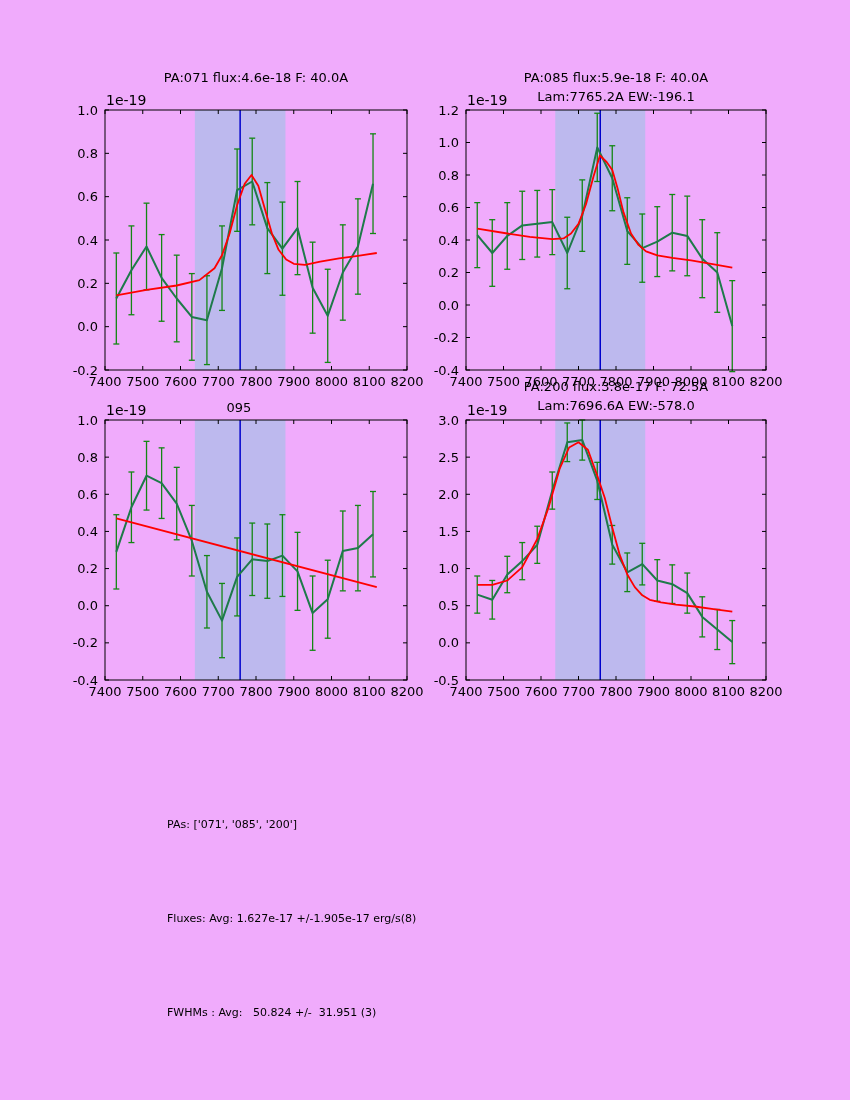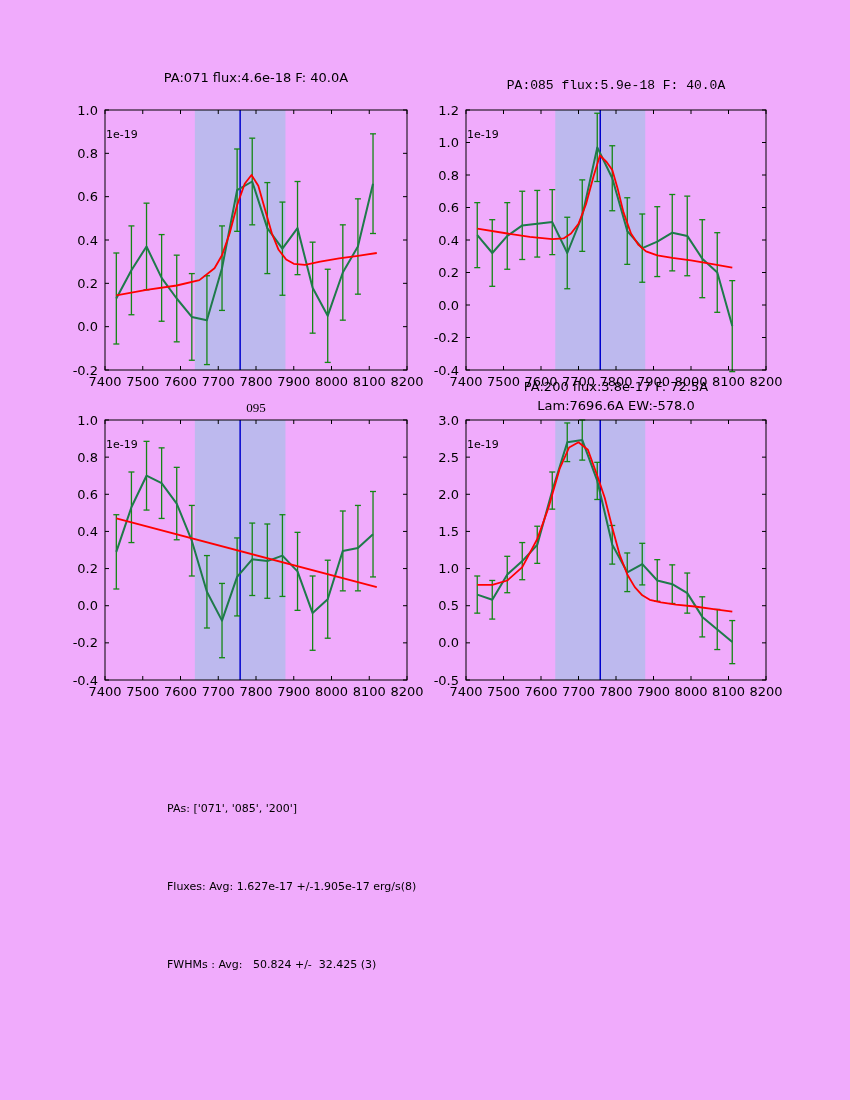--- a/index.html
+++ b/index.html
@@ -1,36 +1,37 @@
 <!DOCTYPE html>
 <html><head>
 <meta charset="utf-8">
 <style>
   html,body{margin:0;padding:0;background:#ffffff;}
   #page{position:relative;width:850px;height:1100px;background:#f0abfc;overflow:hidden;
         font-family:"DejaVu Sans","Liberation Sans",sans-serif;color:#000;}
   .chart{position:absolute;}
   .chart svg{display:block;overflow:visible;}
   .title{position:absolute;text-align:center;font-size:13px;line-height:19px;color:#000;}
-  .offset{position:absolute;font-size:11px;color:#000;margin-top:36px;}
+  .offset{position:absolute;font-size:14px;color:#000;}
   #summary{position:absolute;left:167px;top:744px;font-size:11px;line-height:26px;white-space:pre;}
-  .sline{height:26px;}
+  .sline{height:26px;margin-top:16px;}
 </style>
 </head>
 <body>
 
 <div id="page">
 
   <div class="title" style="left:105px;top:68px;width:302px;">
     <div>PA:071 flux:4.6e-18 F: 40.0A</div>
   </div>
-  <div class="title" style="left:466px;top:76px;width:300px;font-family:Liberation Mono, monospace;">
+  <div class="title" style="left:466px;top:68px;width:300px;">
     <div>PA:085 flux:5.9e-18 F: 40.0A</div>
+    <div>Lam:7765.2A EW:-196.1</div>
   </div>
-  <div class="title" style="left:105px;top:398px;width:302px;font-family:Liberation Serif, serif;">
+  <div class="title" style="left:88px;top:398px;width:302px;">
     <div>095</div>
   </div>
   <div class="title" style="left:466px;top:377px;width:300px;">
     <div>PA:200 flux:3.8e-17 F: 72.5A</div>
     <div>Lam:7696.6A EW:-578.0</div>
   </div>
 
   <div class="offset" style="left:106px;top:92px;">1e-19</div>
   <div class="offset" style="left:467px;top:92px;">1e-19</div>
   <div class="offset" style="left:106px;top:402px;">1e-19</div>
@@ -497,18 +498,18 @@
         <text x="53" y="53.64285714285717" text-anchor="end" font-size="13" fill="#000000">2.5</text>
         <line x1="60" x2="64" y1="12" y2="12" stroke="#000000"></line>
         <line x1="360" x2="356" y1="12" y2="12" stroke="#000000"></line>
         <text x="53" y="16.5" text-anchor="end" font-size="13" fill="#000000">3.0</text>
       </svg>
     </div>
 
   <div id="summary">
     <div class="sline">PAs: ['071', '085', '200']</div>
     <div class="sline">Fluxes: Avg: 1.627e-17 +/-1.905e-17 erg/s(8)</div>
-    <div class="sline">FWHMs : Avg:   50.824 +/-  32.425 (3)</div>
+    <div class="sline">FWHMs : Avg:   50.824 +/-  31.951 (3)</div>
     
     
   </div>
 
 </div>
 
 </body></html>

